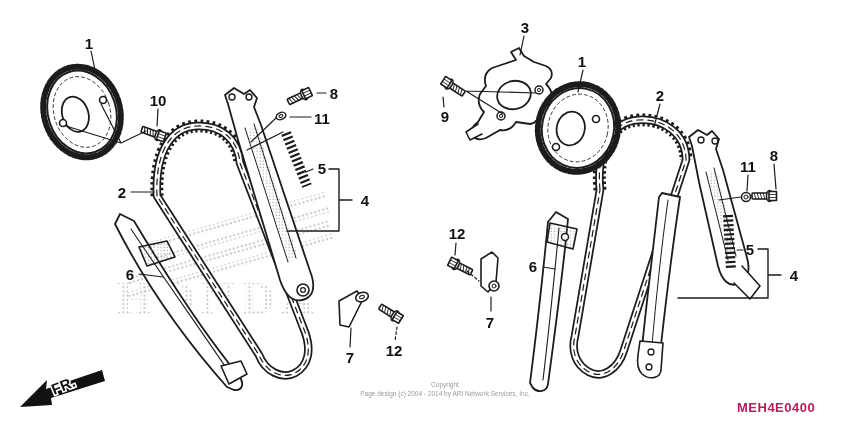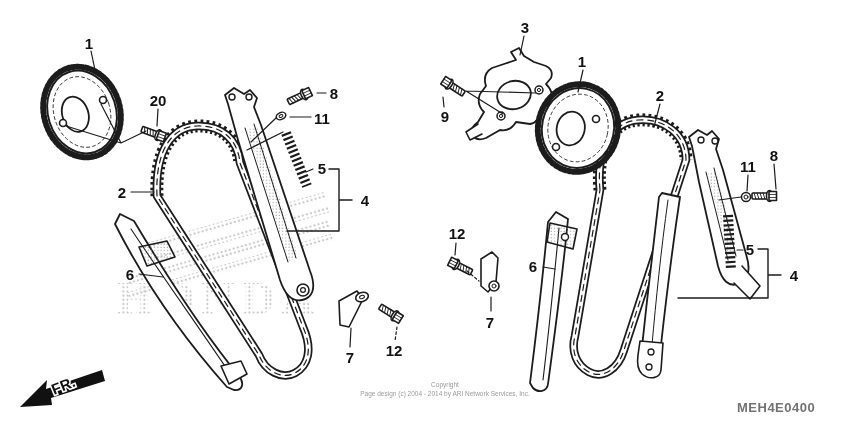--- a/index.html
+++ b/index.html
@@ -8,21 +8,21 @@
     font-family:"Liberation Sans", sans-serif;
   }
   .stage svg{position:absolute;left:0;top:0;}
   .callout{
     position:absolute;transform:translate(-50%,-50%);
     font:bold 15px "Liberation Sans", sans-serif;color:#111111;
     cursor:pointer;user-select:none;line-height:1;
   }
   .partcode{
     position:absolute;left:737px;top:400px;
-    font:bold 13px "Liberation Sans", sans-serif;color:#737373;letter-spacing:.5px;
+    font:bold 13px "Liberation Sans", sans-serif;color:#be185d;letter-spacing:.5px;
   }
   .copyright{
     position:absolute;left:310px;top:381px;width:270px;text-align:center;
     font:6.5px/1.35 "Liberation Sans", sans-serif;color:#9a9a9a;
   }
 </style>
 </head>
 <body>
 
 <div class="stage">
@@ -226,21 +226,21 @@
     </g>
   </g>
 
   <g>
     <polygon points="20,407 47,380 46,389 102,370 105,381 51,398 52,405" fill="#111111"></polygon>
     <text transform="translate(54,395) rotate(-22)" font-size="15" font-weight="bold" fill="#111111" stroke="#ffffff" stroke-width="3" paint-order="stroke" font-family="Liberation Sans, sans-serif">FR.</text>
   </g>
 </svg>
 
 <div class="callout" style="left:89px;top:43px">1</div>
-<div class="callout" style="left:158px;top:100px">20</div>
+<div class="callout" style="left:158px;top:100px">10</div>
 <div class="callout" style="left:334px;top:93px">8</div>
 <div class="callout" style="left:322px;top:118px">11</div>
 <div class="callout" style="left:322px;top:168px">5</div>
 <div class="callout" style="left:365px;top:200px">4</div>
 <div class="callout" style="left:122px;top:192px">2</div>
 <div class="callout" style="left:130px;top:274px">6</div>
 <div class="callout" style="left:350px;top:357px">7</div>
 <div class="callout" style="left:394px;top:350px">12</div>
 
 <div class="callout" style="left:525px;top:27px">3</div>

